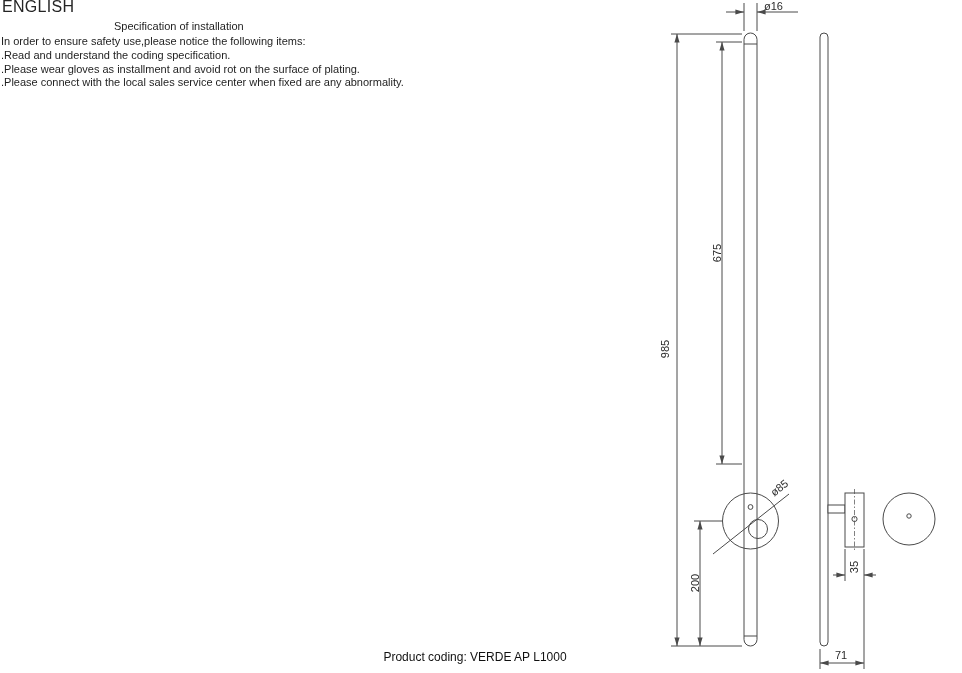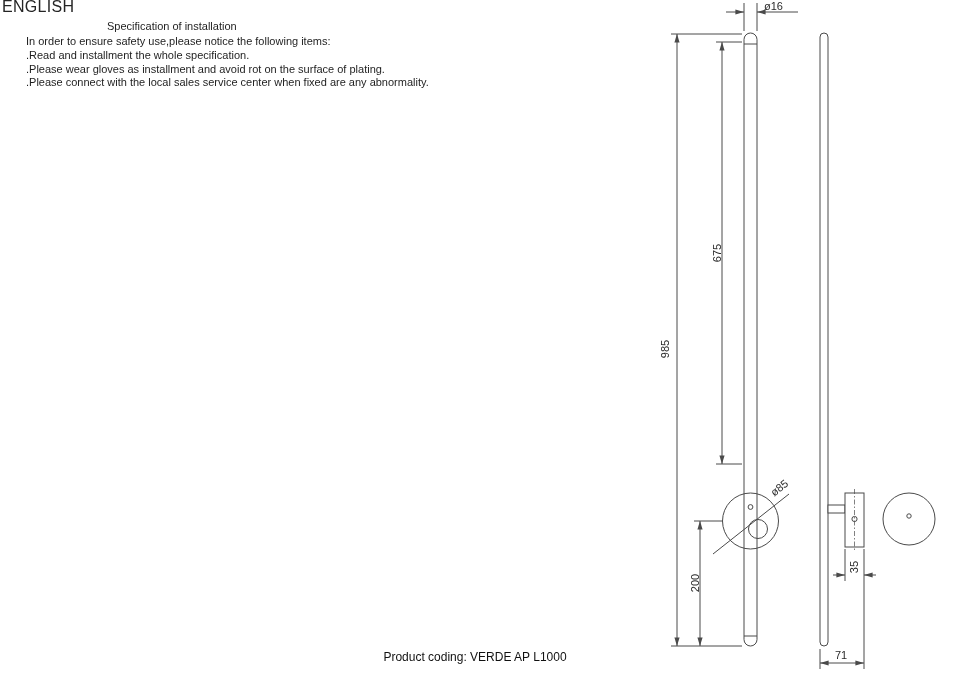--- a/index.html
+++ b/index.html
@@ -5,44 +5,44 @@
   * { margin:0; padding:0; box-sizing:border-box; }
   html, body { background:#ffffff; }
   body {
     width:962px; height:673px; position:relative; overflow:hidden;
     font-family:"Liberation Sans","DejaVu Sans",sans-serif; color:#1e1e1e;
   }
   .title {
     position:absolute; left:2px; top:-2px;
     font-size:16px; letter-spacing:0.3px; color:#242424;
   }
-  .subtitle { position:absolute; left:107px; top:20px; font-size:11px; color:#1e1e1e;text-align:center; }
+  .subtitle { position:absolute; left:114px; top:20px; font-size:11px; color:#1e1e1e;text-align:center; }
   .instructions {
     position:absolute; left:1px; top:35px;
-    font-size:11px; line-height:13.8px; color:#1e1e1e; white-space:nowrap;padding-left:25px;
+    font-size:11px; line-height:13.8px; color:#1e1e1e; white-space:nowrap;
   }
   .footer {
     position:absolute; left:0; top:650px; width:950px; text-align:center;
     font-size:12px; color:#111111;
   }
   svg.drawing { position:absolute; left:0; top:0; }
   svg.drawing text {
     font-family:"Liberation Sans","DejaVu Sans",sans-serif;
     font-size:11px; fill:#2a2a2a; stroke:none;
   }
 </style>
 </head>
 <body>
 
 <div class="title">ENGLISH</div>
 <div class="subtitle">Specification of installation</div>
 
 <div class="instructions">
   <div>In order to ensure safety use,please notice the following items:</div>
-  <div>.Read and installment the whole specification.</div>
+  <div>.Read and understand the coding specification.</div>
   <div>.Please wear gloves as installment and avoid rot on the surface of plating.</div>
   <div>.Please connect with the local sales service center when fixed are any abnormality.</div>
 </div>
 
 <svg class="drawing" width="962" height="673" viewBox="0 0 962 673" aria-hidden="true">
   <defs>
     <marker id="arr" viewBox="0 0 9 6" refX="8.6" refY="3" markerWidth="9" markerHeight="6" markerUnits="userSpaceOnUse" orient="auto-start-reverse">
       <path d="M0,0.4 L8.6,3 L0,5.6 Z" fill="#4a4a4a"></path>
     </marker>
   </defs>

